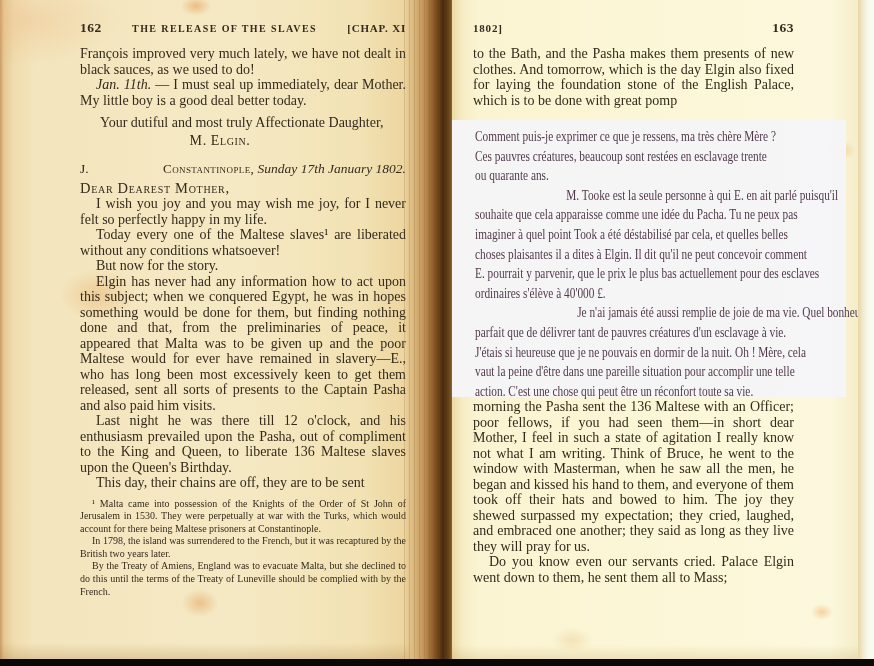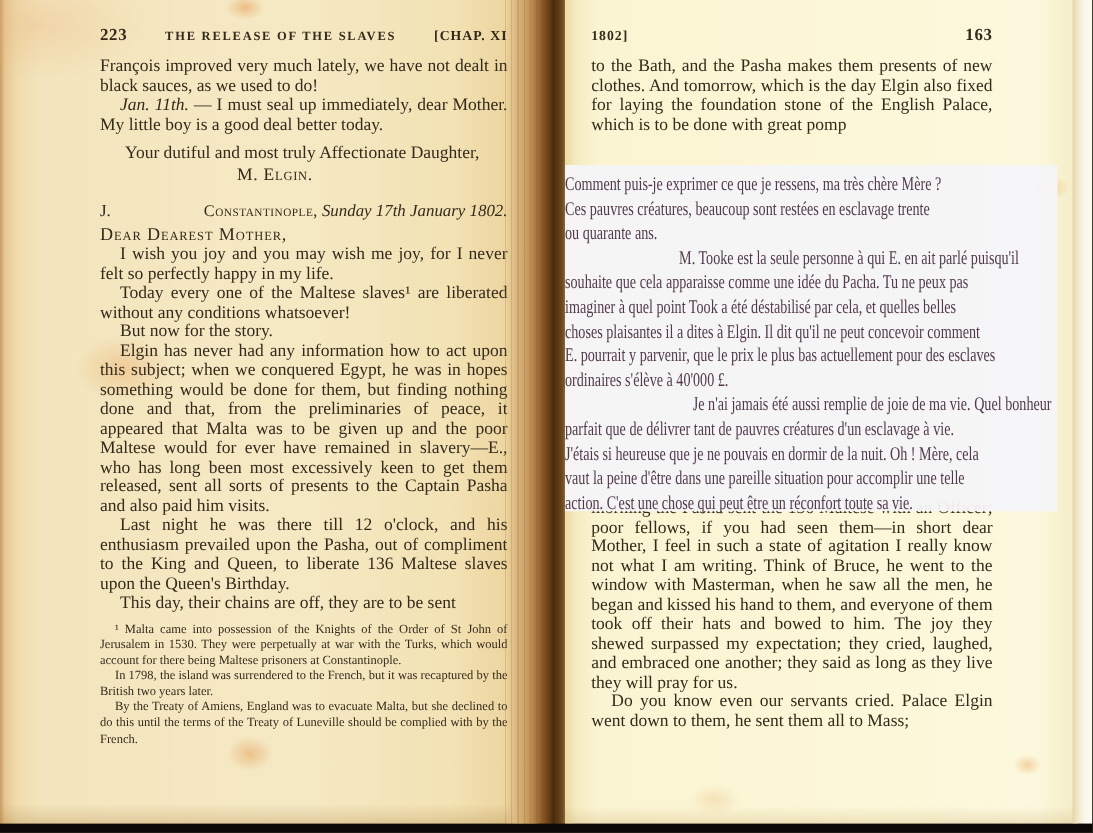--- a/index.html
+++ b/index.html
@@ -69,40 +69,39 @@
   .dateline{font-size:13px;}
   .dateline .sc{font-variant:small-caps;letter-spacing:0.4px;}
   .dateline i{font-size:13.5px;}
   .salutation{margin-top:4px !important;font-variant:small-caps;letter-spacing:0.7px;font-size:14.5px;}
   .footnote{margin-top:7px;font-size:10px;line-height:12.6px;}
   .footnote p{text-indent:12px;}
 
   .overlay{
     position:absolute;left:452px;top:120px;width:394px;height:277px;
     background:rgba(245,244,248,0.95);
-    padding:6px 0 0 0;box-sizing:border-box;
+    padding:6px 0 0 23px;box-sizing:border-box;
     overflow:visible;
-    margin-top:12px;
   }
   .ovl{
     font-size:15.5px;line-height:19.6px;white-space:nowrap;
     transform:scaleX(0.73);transform-origin:0 50%;
     color:#513b4b;
   }
   .ovl.ind1{padding-left:125px;}
   .ovl.ind2{padding-left:140px;}
 </style>
 </head>
 <body>
 
 <div class="screen">
 
   <div class="page left-page">
     <div class="page-header hdr-left ink">
-      <span class="hdr-num">223</span>
+      <span class="hdr-num">162</span>
       <span class="hdr-title">THE RELEASE OF THE SLAVES</span>
       <span class="hdr-side">[CHAP. XI</span>
     </div>
 
     <div class="body-block left-body ink">
       <p>François improved very much lately, we have not dealt in black sauces, as we used to do!</p>
       <p class="pindent"><i>Jan. 11th.</i><span> — I must seal up immediately, dear Mother. My little boy is a good deal better today.</span></p>
       <p class="closing">Your dutiful and most truly Affectionate Daughter,</p>
       <p class="signature">M. Elgin.</p>
 

